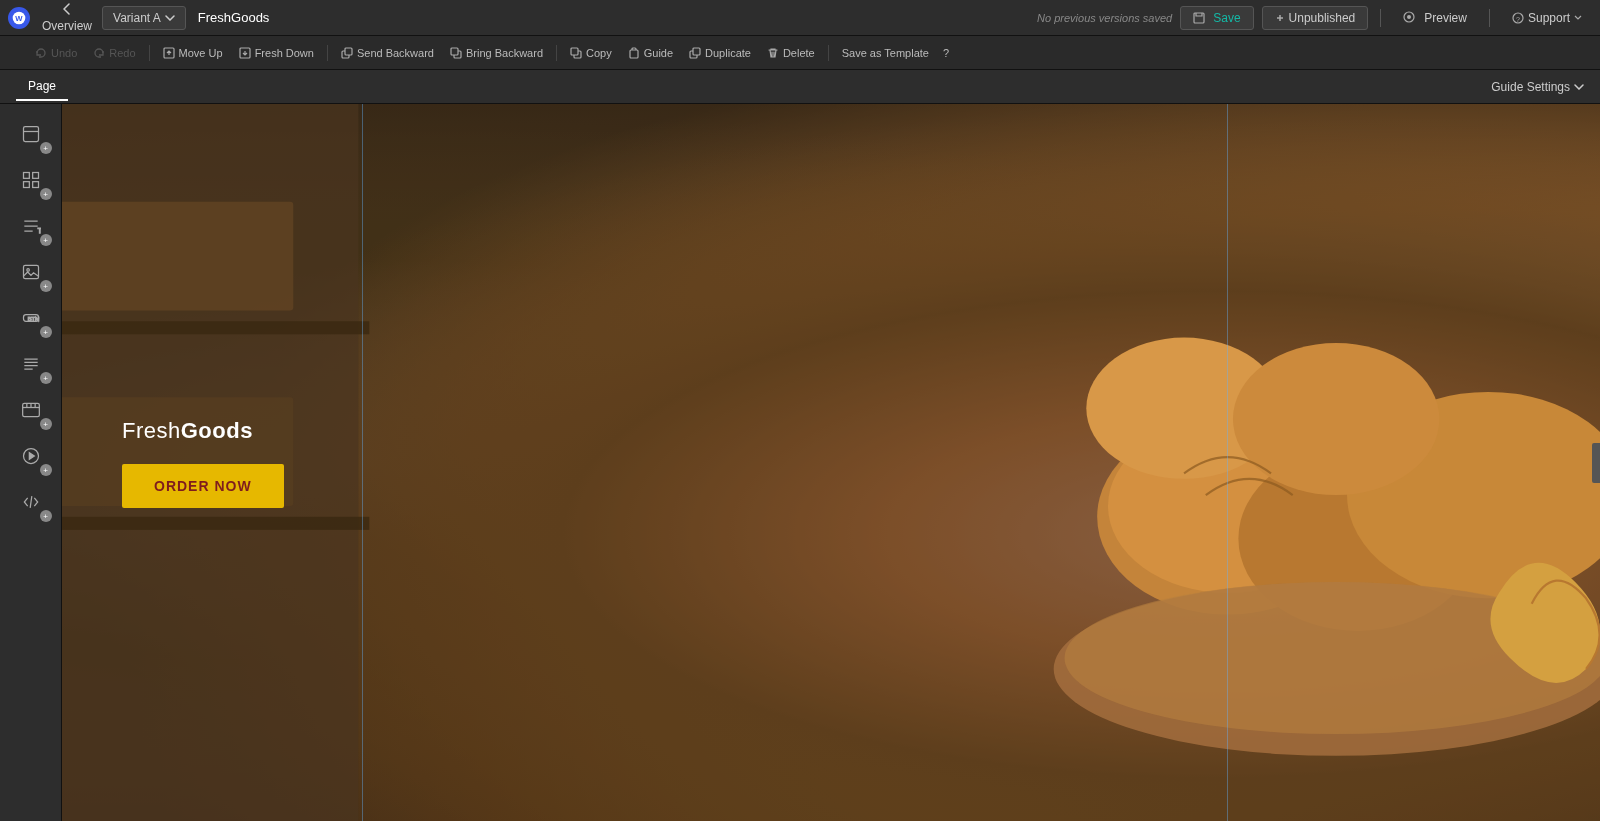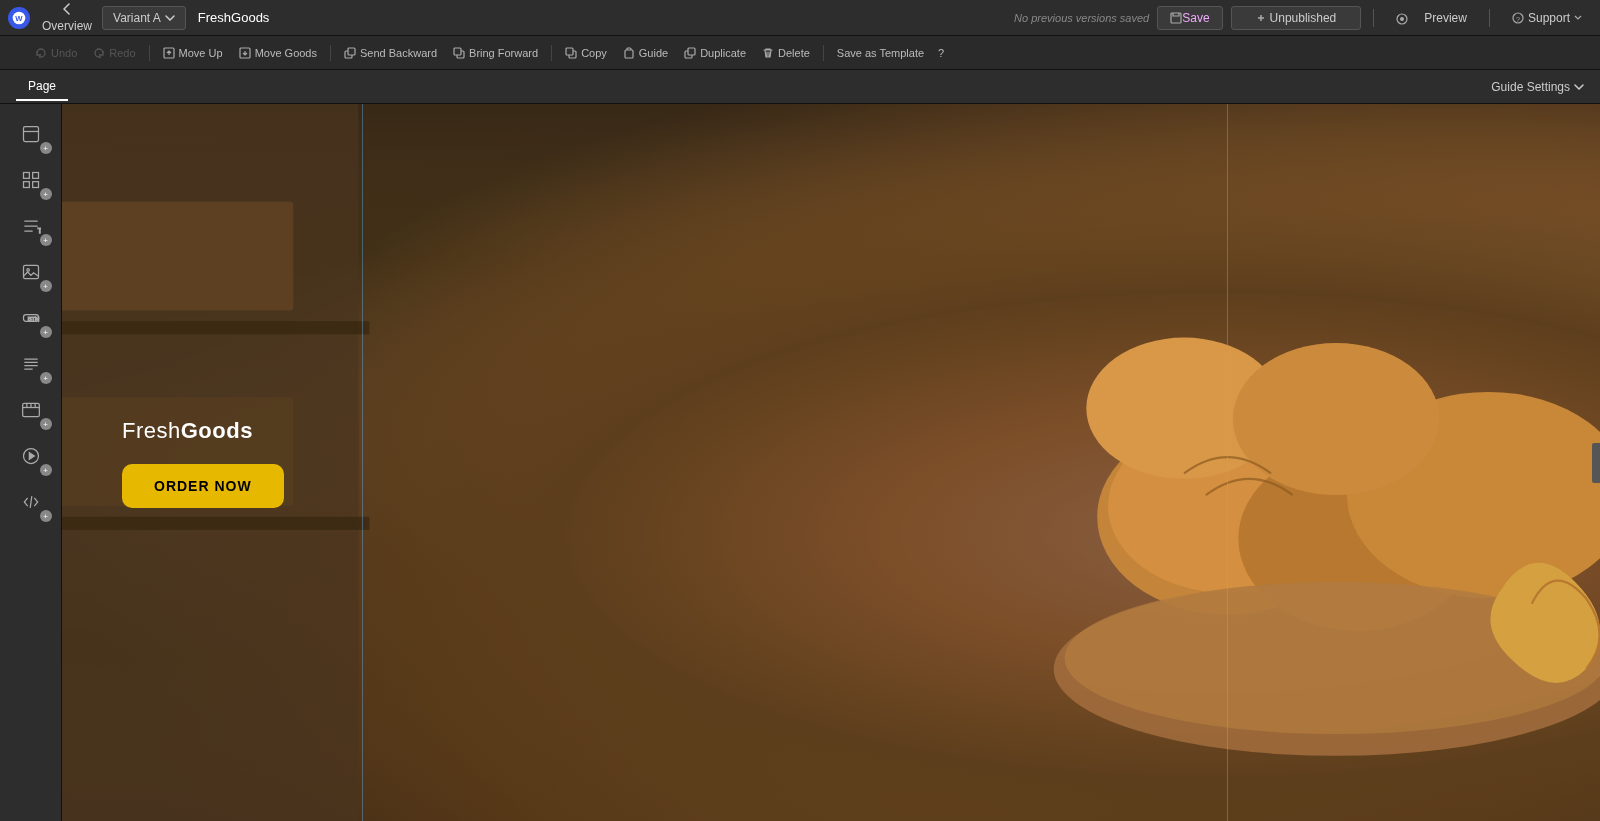--- a/index.html
+++ b/index.html
@@ -13,23 +13,23 @@
     }
     .wp-logo { width: 22px; height: 22px; background: #3858e9; border-radius: 50%; display:flex; align-items:center; justify-content:center; flex-shrink:0; }
     .wp-logo svg { width:14px; height:14px; fill:white; }
     .top-bar-nav { display:flex; align-items:center; gap:2px; }
     .btn-overview { display:flex; align-items:center; gap:4px; color:#ccc; font-size:12px; background:none; border:none; cursor:pointer; padding:4px 8px; border-radius:3px;flex-direction:column; }
     .btn-overview svg { fill:#ccc; }
     .variant-btn { display:flex; align-items:center; gap:4px; color:#ccc; font-size:12px; background:#3a3a3a; border:1px solid #555; cursor:pointer; padding:4px 10px; border-radius:3px; }
     .page-title-bar { color:#fff; font-size:13px; font-weight:500; padding: 0 8px; }
     .top-bar-right { margin-left:auto; display:flex; align-items:center; gap:8px; }
     .no-versions { color:#888; font-size:11px; font-style:italic; }
-    .btn-save { display:flex; align-items:center; gap:0; color:#f0abfc; font-size:12px; background:#3a3a3a; border:1px solid #555; cursor:pointer; padding:4px 12px; border-radius:3px; }
-    .btn-unpublished { display:flex; align-items:center; gap:4px; color:#ccc; font-size:12px; background:#3a3a3a; border:1px solid #555; cursor:pointer; padding:4px 24px; border-radius:3px; }
-    .btn-preview { display:flex; align-items:flex-end; gap:16px; color:#ccc; font-size:12px; background:none; border:none; cursor:pointer; padding:4px 10px; }
+    .btn-save { display:flex; align-items:center; gap:8px; color:#14b8a6; font-size:12px; background:#3a3a3a; border:1px solid #555; cursor:pointer; padding:4px 12px; border-radius:3px; }
+    .btn-unpublished { display:flex; align-items:center; gap:4px; color:#ccc; font-size:12px; background:#3a3a3a; border:1px solid #555; cursor:pointer; padding:4px 12px; border-radius:3px; }
+    .btn-preview { display:flex; align-items:flex-start; gap:9px; color:#ccc; font-size:12px; background:none; border:none; cursor:pointer; padding:4px 10px; }
     .btn-support { display:flex; align-items:center; gap:4px; color:#ccc; font-size:12px; background:none; border:none; cursor:pointer; padding:4px 10px; }
     .divider-v { width:1px; height:18px; background:#555; margin: 0 4px; }
 
     
     .toolbar {
       display:flex; align-items:center; height:34px;
       background:#2a2a2a; border-bottom:1px solid #111;
       padding:0 28px; gap:2px;
     }
     .toolbar-btn { display:flex; align-items:center; gap:4px; color:#bbb; font-size:11px; background:none; border:none; cursor:pointer; padding:3px 7px; border-radius:3px; white-space:nowrap; }
@@ -108,23 +108,23 @@
     .brand-logo strong { font-weight:700; }
     .hero-headline {
       font-size:68px; color:#fff; font-weight:300; line-height:1.05;
       margin-bottom:24px; max-width:700px; letter-spacing:-1px;
     }
     .hero-subtext {
       color:rgba(255,255,255,0.9); font-size:15px; line-height:1.5;
       margin-bottom:40px; max-width:520px;
     }
     .cta-button {
-      display:inline-block; background:#e6b800; color:#000000;
+      display:inline-block; background:#e6b800; color:#7f1d1d;
       font-size:14px; font-weight:700; letter-spacing:1px;
-      padding:14px 32px; border:none; cursor:pointer; border-radius:10px;
+      padding:14px 32px; border:none; cursor:pointer; border-radius:2px;
       text-transform:uppercase; width:fit-content;
     }
 
     
     .right-handle {
       position:absolute; right:0; top:50%; transform:translateY(-50%);
       width:8px; height:40px; background:#555; border-radius:2px 0 0 2px;
       cursor:ew-resize;
     }
   </style>
@@ -211,36 +211,36 @@
         <rect x="1" y="1" width="10" height="10" rx="1" stroke="#aaa" stroke-width="1.2" fill="none"></rect>
         <path d="M6 8V4M4 6l2-2 2 2" stroke="#aaa" stroke-width="1.2" fill="none"></path>
       </svg>
     <span>Move Up</span>
   </button>
   <button class="toolbar-btn">
     <svg width="12" height="12" viewBox="0 0 12 12">
         <rect x="1" y="1" width="10" height="10" rx="1" stroke="#aaa" stroke-width="1.2" fill="none"></rect>
         <path d="M6 4v4M4 6l2 2 2-2" stroke="#aaa" stroke-width="1.2" fill="none"></path>
       </svg>
-    <span>Move Goods</span>
+    <span>Fresh Down</span>
   </button>
   <div class="toolbar-separator"></div>
   <button class="toolbar-btn">
     <svg width="12" height="12" viewBox="0 0 12 12">
         <rect x="1" y="4" width="7" height="7" rx="1" stroke="#aaa" stroke-width="1.2" fill="none"></rect>
         <rect x="4" y="1" width="7" height="7" rx="1" stroke="#aaa" stroke-width="1.2" fill="#2d2d2d"></rect>
       </svg>
     <span>Send Backward</span>
   </button>
   <button class="toolbar-btn">
     <svg width="12" height="12" viewBox="0 0 12 12">
         <rect x="4" y="4" width="7" height="7" rx="1" stroke="#aaa" stroke-width="1.2" fill="none"></rect>
         <rect x="1" y="1" width="7" height="7" rx="1" stroke="#aaa" stroke-width="1.2" fill="#2d2d2d"></rect>
       </svg>
-    <span>Bring Forward</span>
+    <span>Bring Backward</span>
   </button>
   <div class="toolbar-separator"></div>
   <button class="toolbar-btn">
     <svg width="12" height="12" viewBox="0 0 12 12">
         <rect x="4" y="4" width="7" height="7" rx="1" stroke="#aaa" stroke-width="1.2" fill="none"></rect>
         <rect x="1" y="1" width="7" height="7" rx="1" stroke="#aaa" stroke-width="1.2" fill="#2d2d2d"></rect>
       </svg>
     <span>Copy</span>
   </button>
   <button class="toolbar-btn">

